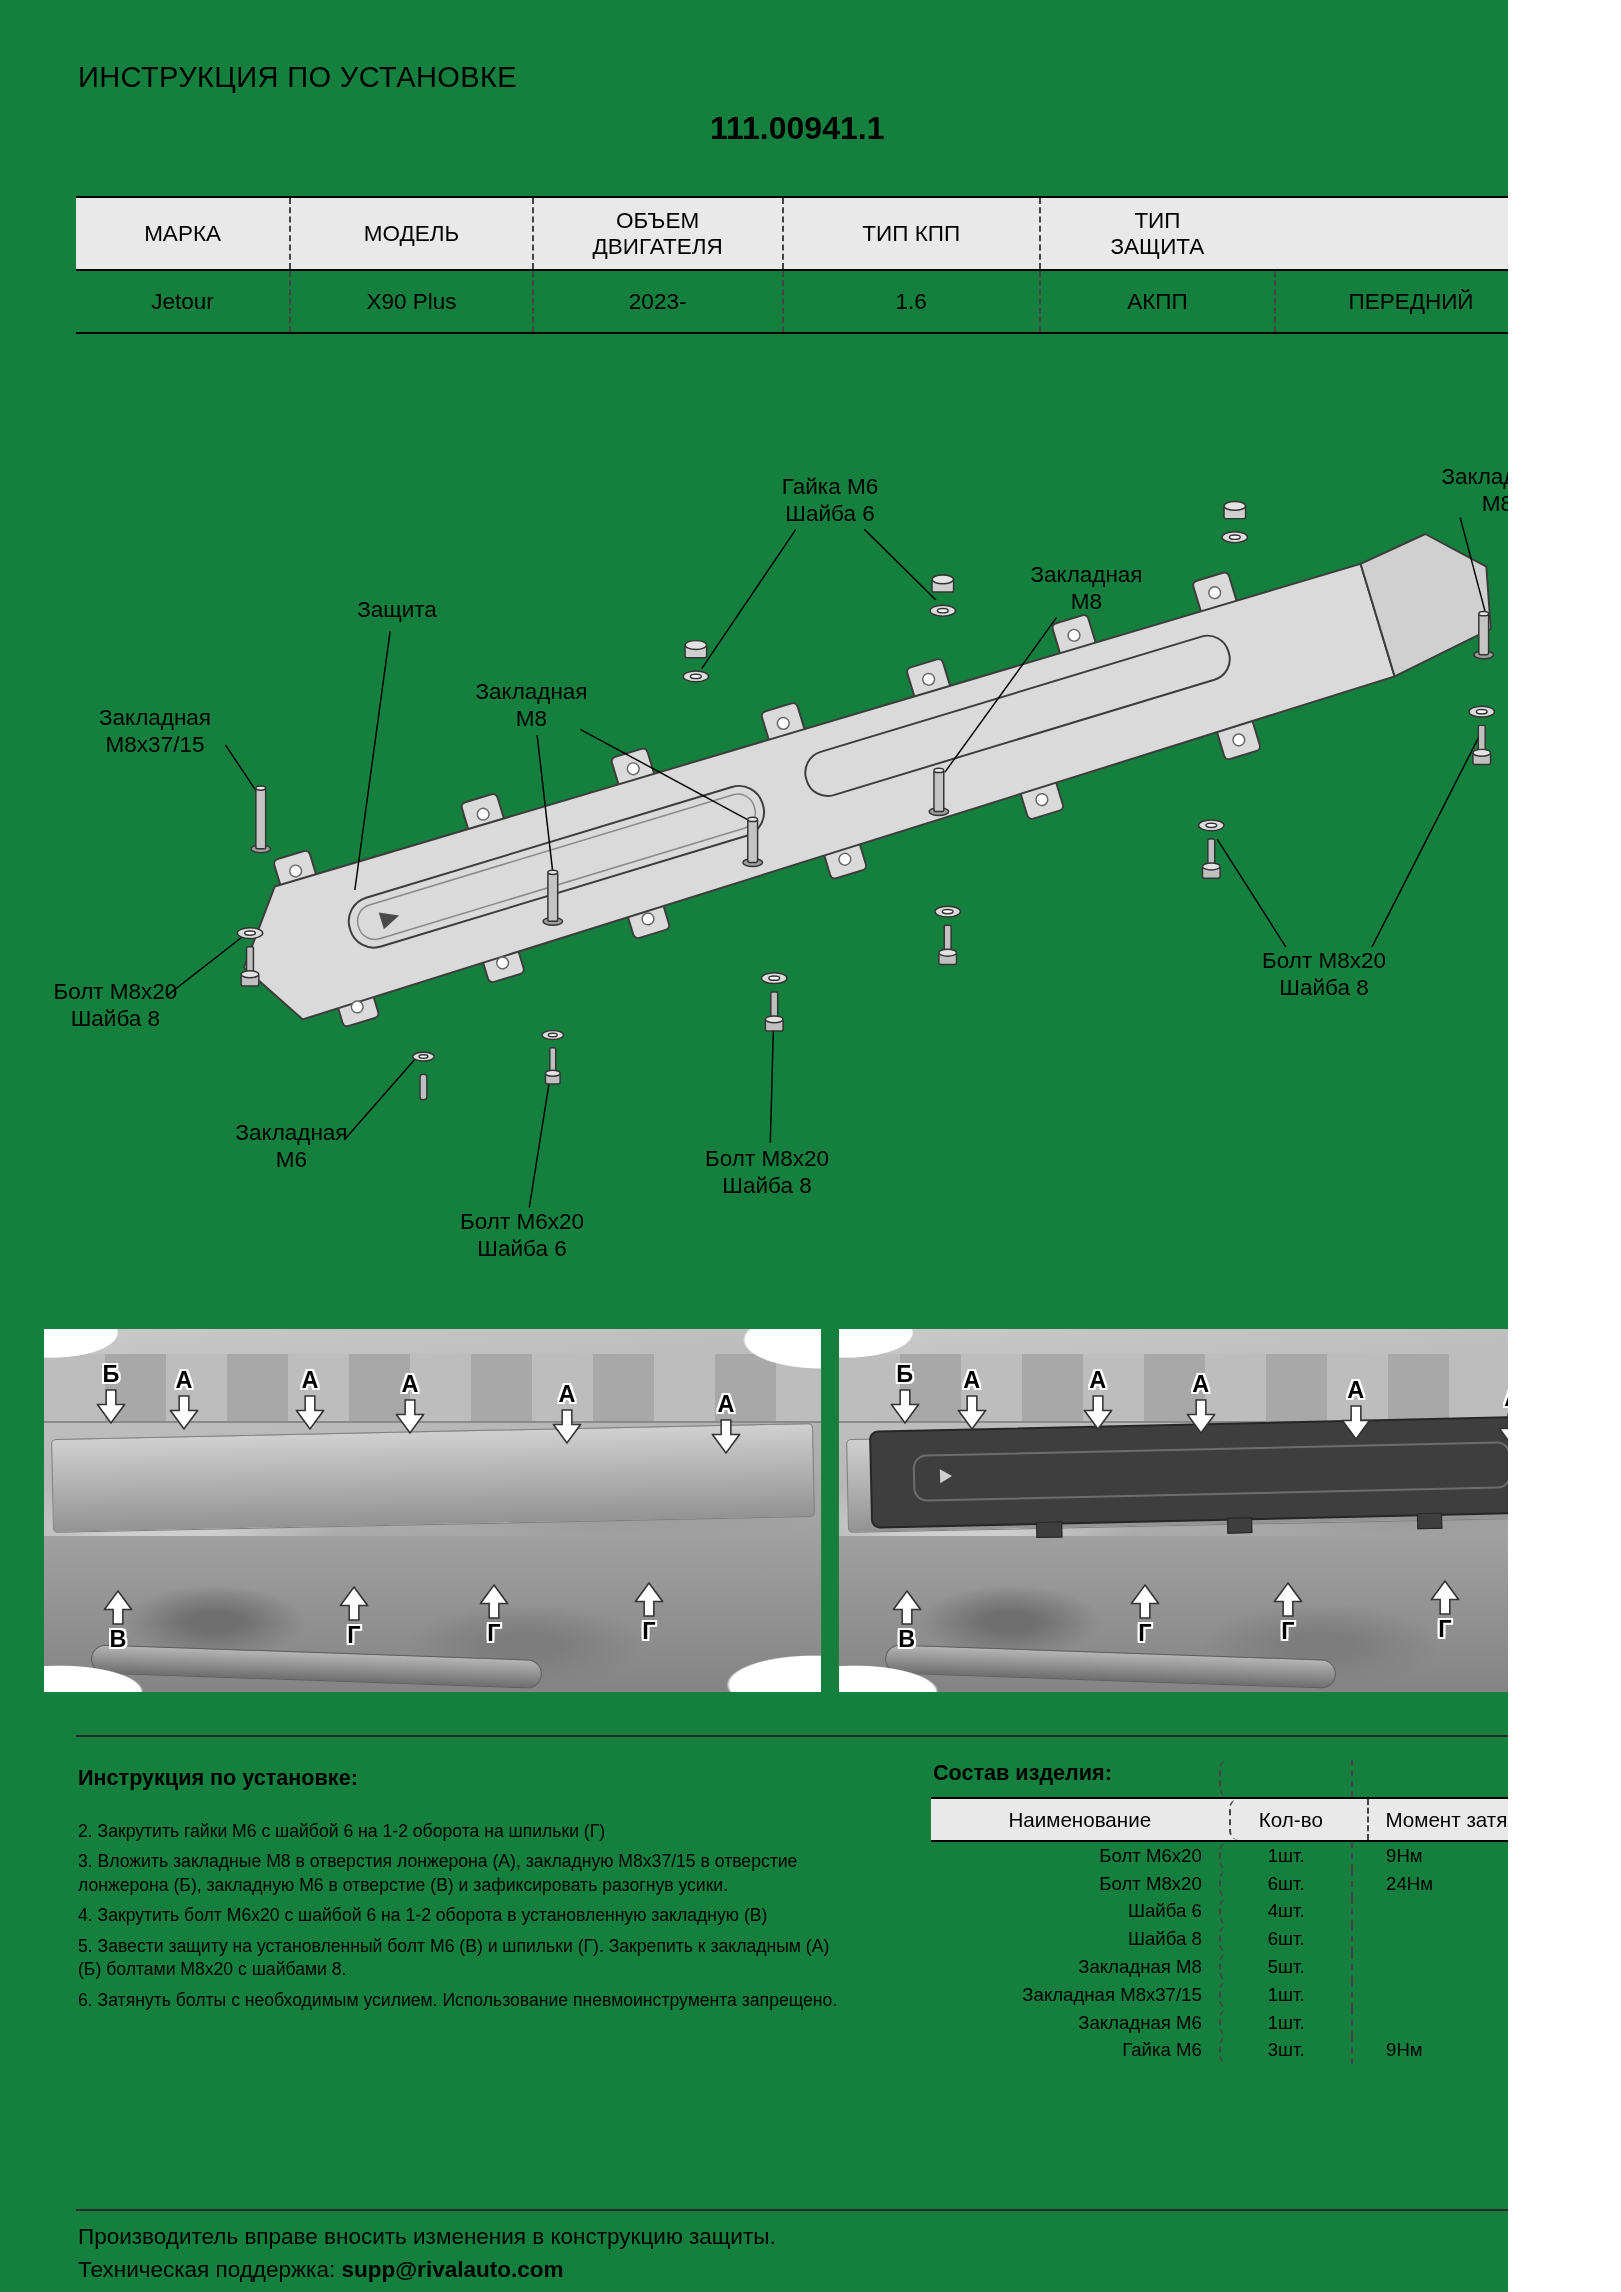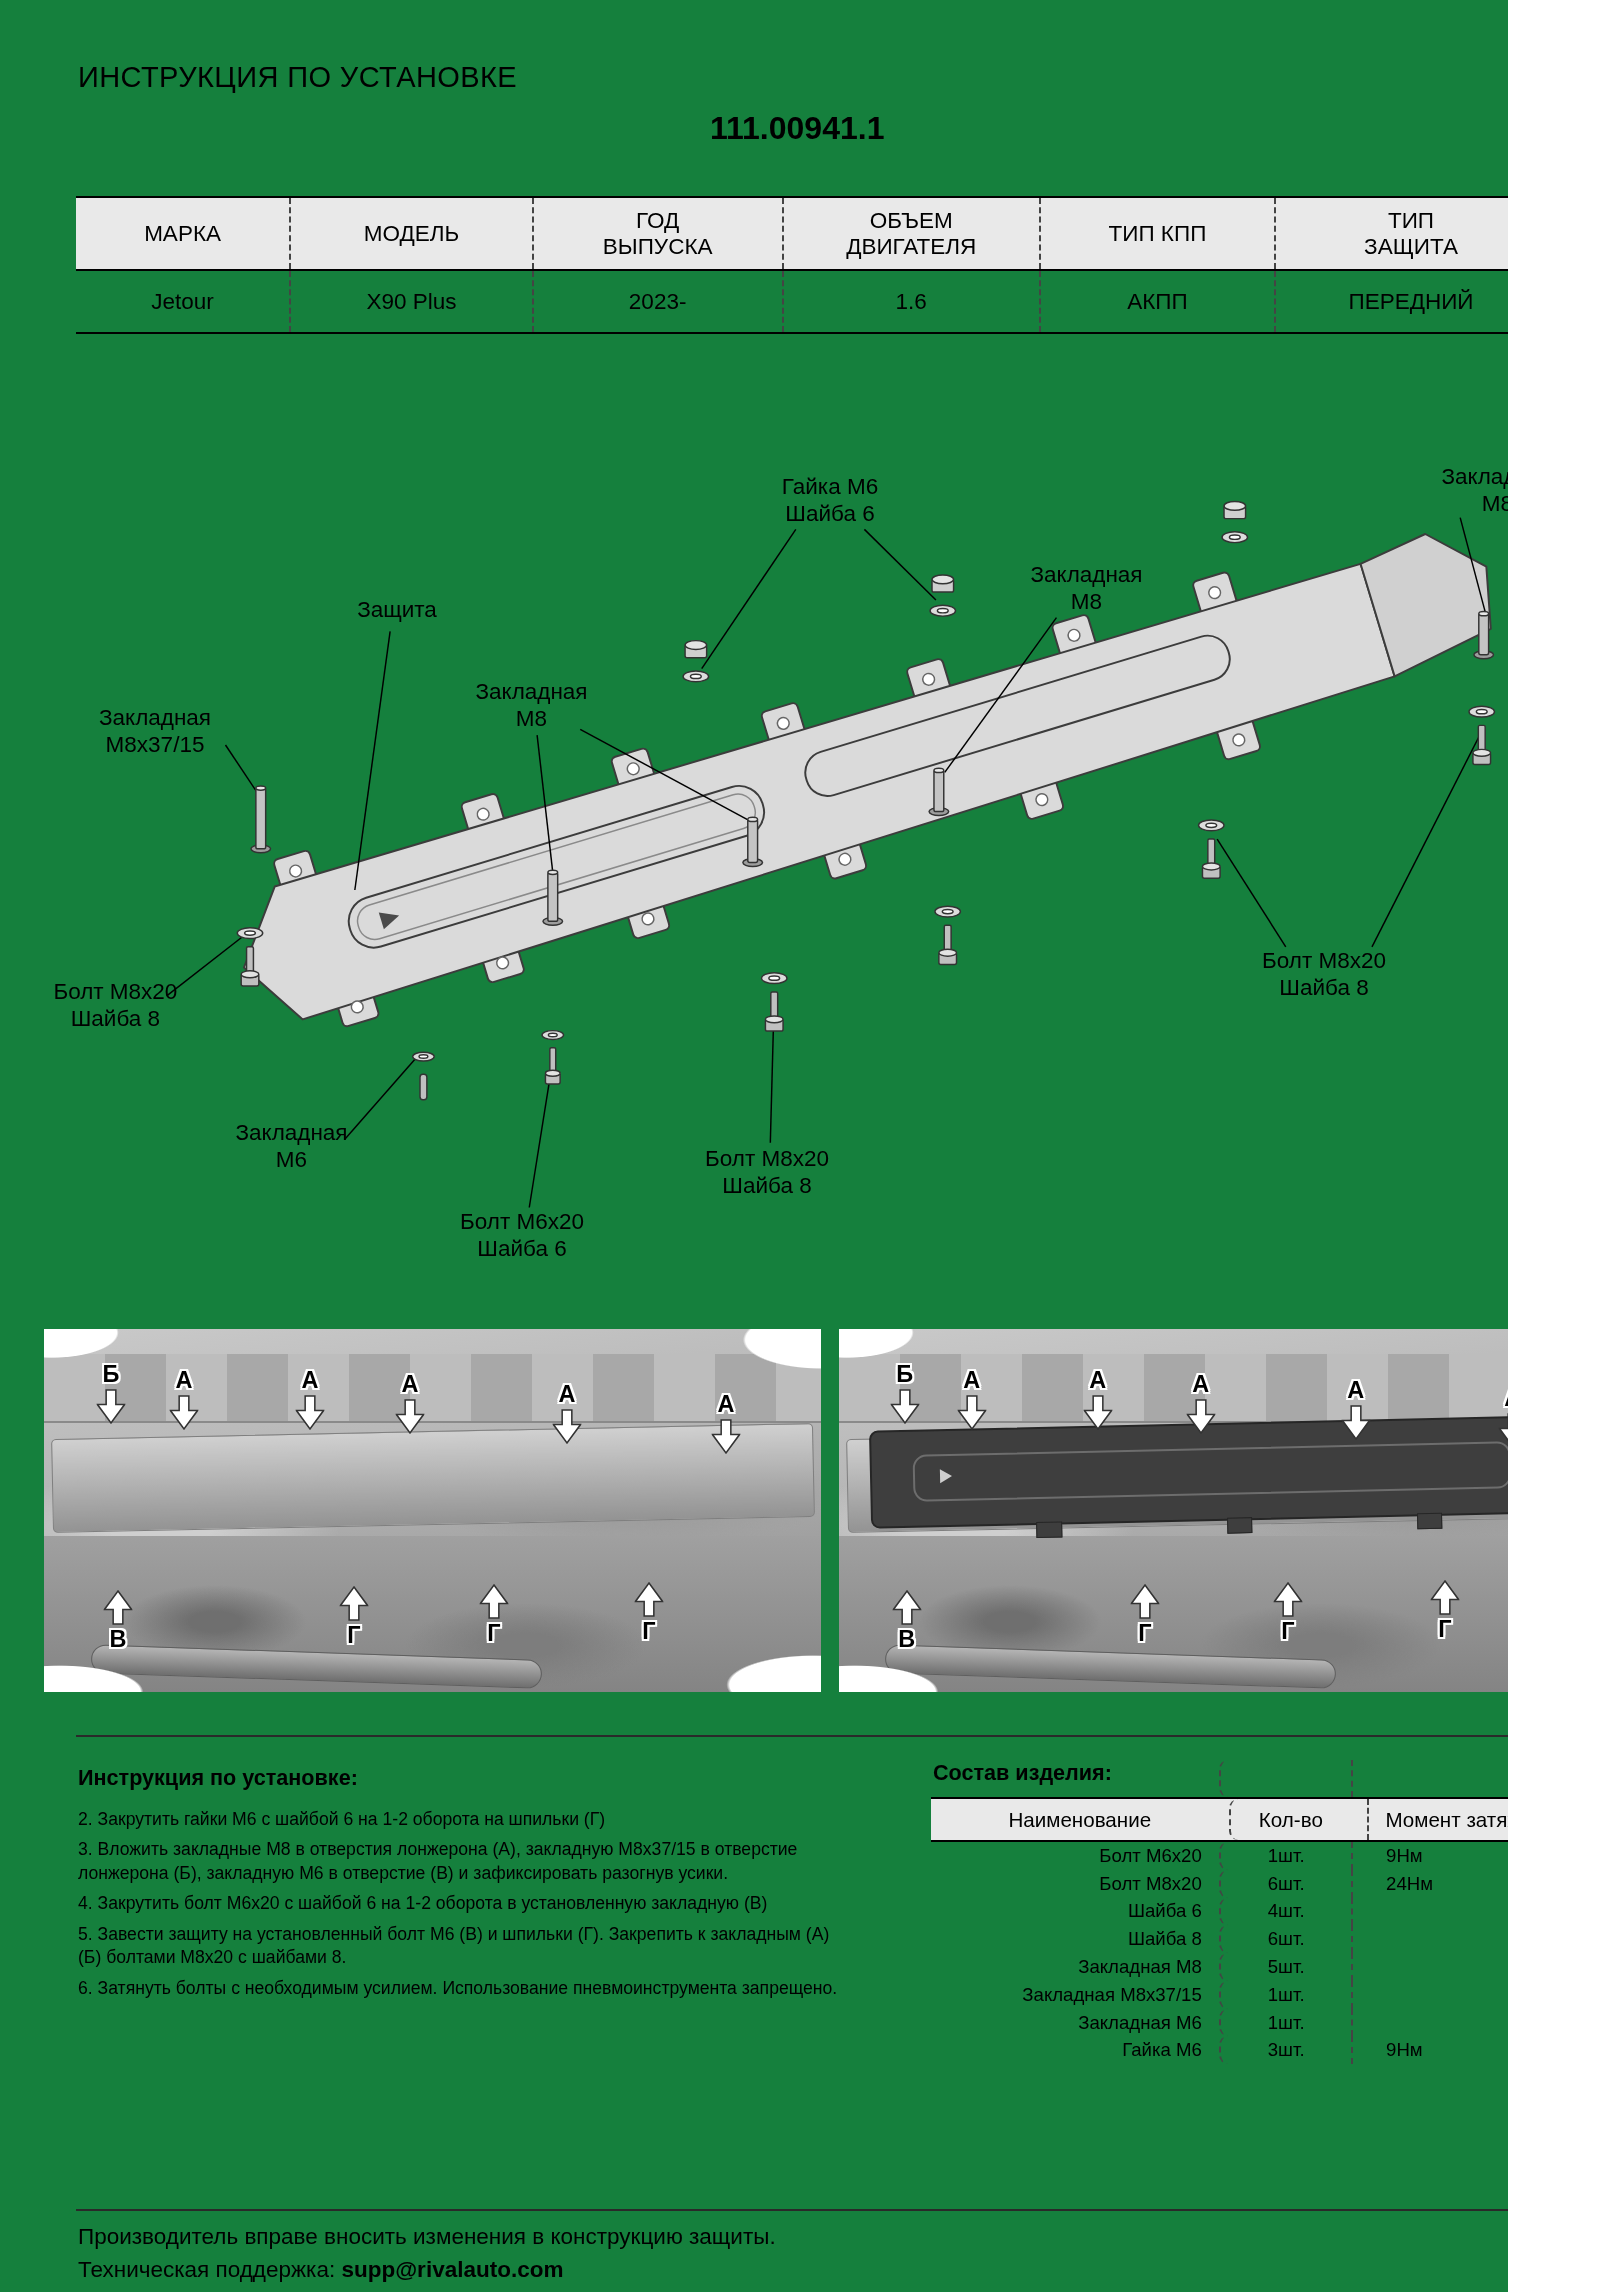--- a/index.html
+++ b/index.html
@@ -79,21 +79,21 @@
   .marker.top .ml { margin-bottom:2px; }
   .marker.bottom .ml { margin-top:2px; }
 
   
   .rule { position:absolute; left:76px; width:1470px; border-top:2px solid #2a2a2a; }
   .rule1 { top:1735px; } .rule2 { top:2209px; }
 
   
   .instructions { position:absolute; left:78px; top:1764px; width:774px;
                   font-size:17.6px; line-height:1.34; }
-  .instructions h3 { font-size:21.6px; margin-bottom:15px; }
+  .instructions h3 { font-size:21.6px; margin-bottom:27px; }
   .step { margin-bottom:6.9px; }
 
   .parts { position:absolute; left:931px; top:1760px; width:627px; font-size:18.6px; }
   .p-row { display:flex; align-items:stretch; }
   .p-title .c-name { text-align:left; padding:0 0 5.9px 2px; }
   .p-title h3 { font-size:21.6px; }
   .p-title .c-qty, .p-title .c-tor { min-height:37px; }
   .p-row.p-head { background:#e9e9e9; border-top:2px solid #000; border-bottom:2px solid #000;
                   font-size:20.6px; }
   .p-head > div { display:flex; align-items:center; justify-content:center; min-height:41px;margin-left:16px; }
@@ -116,22 +116,20 @@
 
   <header class="doc-header">
     <div class="t1">ИНСТРУКЦИЯ ПО УСТАНОВКЕ</div>
     <div class="pn">111.00941.1</div>
   </header>
 
   <div class="spec">
     <div class="spec-row head">
       <div class="sc">МАРКА</div>
       <div class="sc">МОДЕЛЬ</div>
-      <div class="sc">ГОД
-ВЫПУСКА</div>
       <div class="sc">ОБЪЕМ
 ДВИГАТЕЛЯ</div>
       <div class="sc">ТИП КПП</div>
       <div class="sc">ТИП
 ЗАЩИТА</div>
     </div>
     <div class="spec-row vals">
       <div class="sc">Jetour</div>
       <div class="sc">X90 Plus</div>
       <div class="sc">2023-</div>

